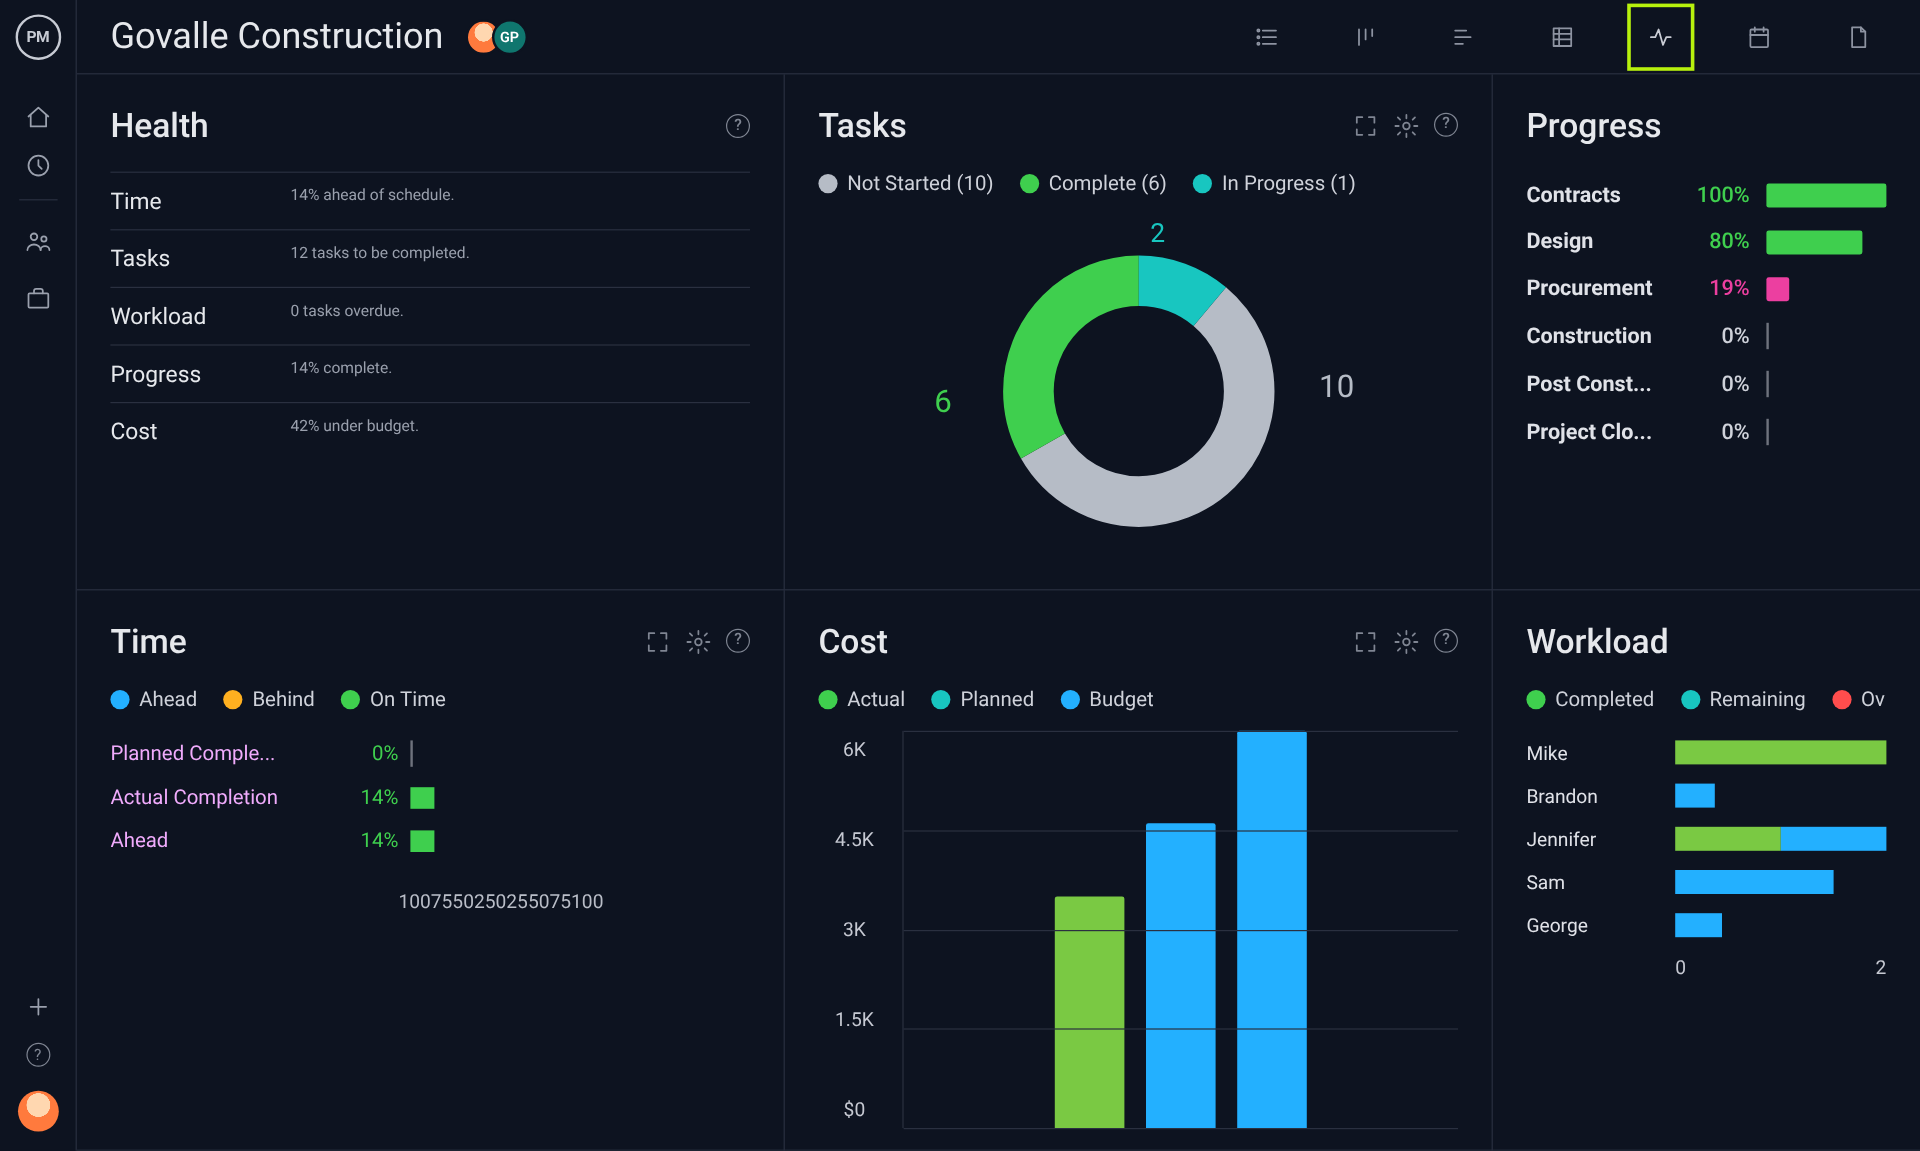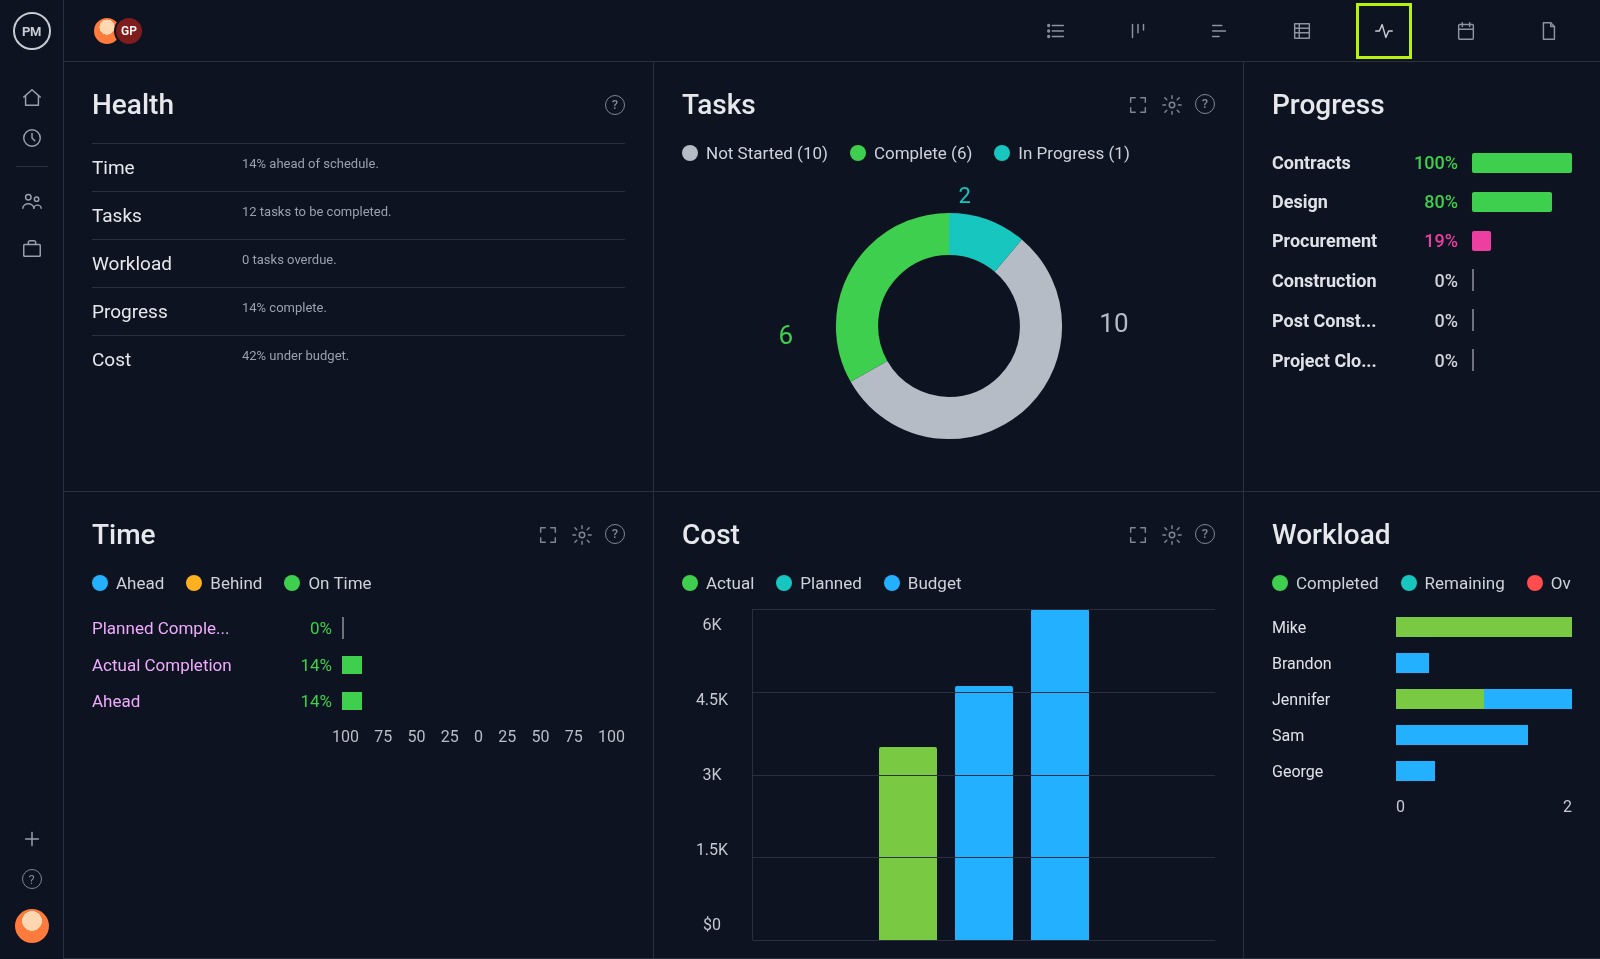--- a/index.html
+++ b/index.html
@@ -75,21 +75,21 @@
   .topbar .title { font-size:30px; font-weight:400; color:#e6e8ec; }
   .topbar .avatars { display:flex; align-items:center; }
   .topbar .av {
     width:30px; height:30px; border-radius:50%;
     border:2px solid var(--bg);
     margin-left:-8px;
     display:flex; align-items:center; justify-content:center;
     font-size:12px; font-weight:600; color:#fff;
   }
   .topbar .av.a1 { background: radial-gradient(circle at 50% 35%, #ffd7b0 0 35%, #ff7a3d 36% 100%); margin-left:0;}
-  .topbar .av.a2 { background:#7f1d1d; }
+  .topbar .av.a2 { background:#0f766e; }
   .topbar .views {
     margin-left:auto;
     display:flex; gap:26px;
   }
   .topbar .view {
     width:56px; height:56px;
     display:flex; align-items:center; justify-content:center;
     color:#8d93a1; cursor:pointer;
     position:relative;
   }
@@ -150,22 +150,22 @@
   .prog-row .pct   { width:54px; text-align:right; font-weight:500;}
   .prog-row .bar   { height:20px; border-radius:2px; }
   .bar-track-zero  { width:2px; height:22px; background:#cfd2da; opacity:.5; }
 
   
   .time-row { display:flex; align-items:center; gap:10px; padding:8px 0; font-size:17px;}
   .time-row .name { width:180px; color:#f0abfc; white-space:nowrap; overflow:hidden; text-overflow:ellipsis;}
   .time-row .pct  { width:50px; text-align:right; color:var(--green);}
   .time-row .bar  { height:18px; background:var(--green); }
   .axis {
-    position:relative; height:34px; margin-top:8px; margin-left: 240px;
-    display:flex; justify-content:space-between; color:#b9bdc7; font-size:16px;
+    position:relative; height:34px; margin-top:23px; margin-left: 240px;
+    display:flex; justify-content:flex-start; color:#b9bdc7; font-size:16px;
   }
 
   
   .cost-chart { position:relative; flex:1; display:flex; }
   .cost-y { width:70px; display:flex; flex-direction:column; justify-content:space-between; align-items:center; color:#c6c9d2; font-size:16px; padding:6px 10px 6px 0;}
   .cost-plot { flex:1; position:relative; border-left:1px solid var(--border); }
   .cost-grid { position:absolute; left:0; right:0; height:1px; background:var(--border); }
   .cost-bars { position:absolute; left:0; right:0; bottom:0; top:0; display:flex; align-items:flex-end; justify-content:center; gap:18px; padding:0 40px;}
   .cost-bar { width:58px; border-radius:2px 2px 0 0; }
 
@@ -227,20 +227,21 @@
     </div>
     <div class="nav-help nav-icon">
       <span class="help-circ">?</span>
     </div>
     <div class="avatar-small"></div>
   </div>
 
   <div class="main">
 
     <div class="topbar">
+      <div class="title">Govalle Construction</div>
       <div class="avatars">
         <div class="av a1"></div>
         <div class="av a2">GP</div>
       </div>
 
       <div class="views">
         <div class="view">
           <svg class="icon" viewBox="0 0 24 24">
               <path d="M8 6h12M8 12h12M8 18h12"></path>
               <circle cx="4" cy="6" r="1"></circle>

